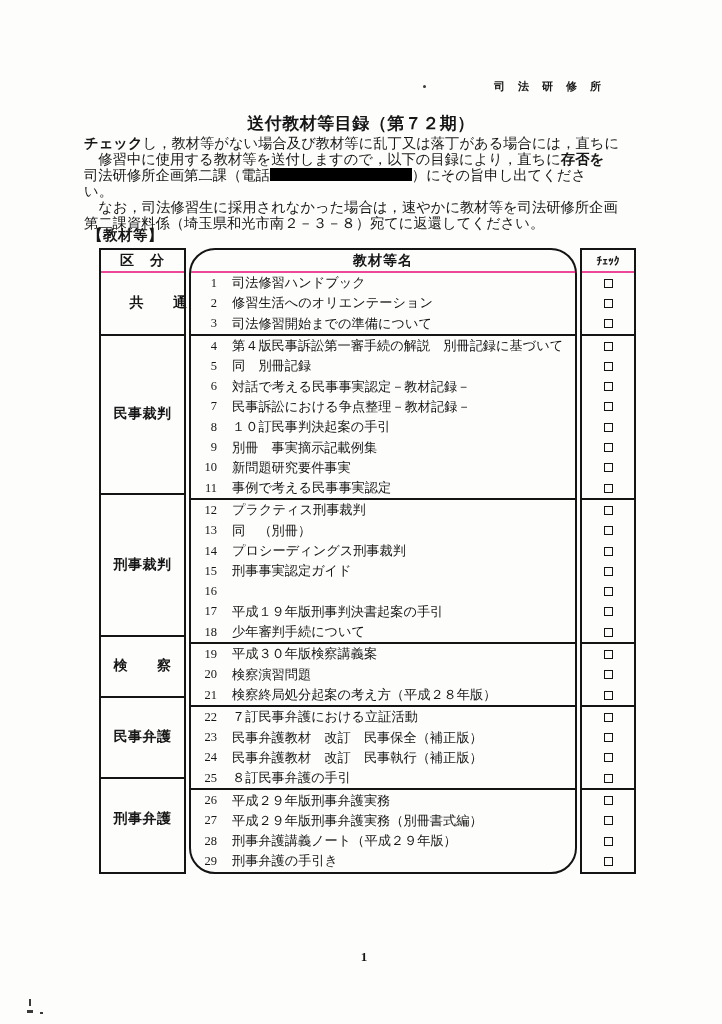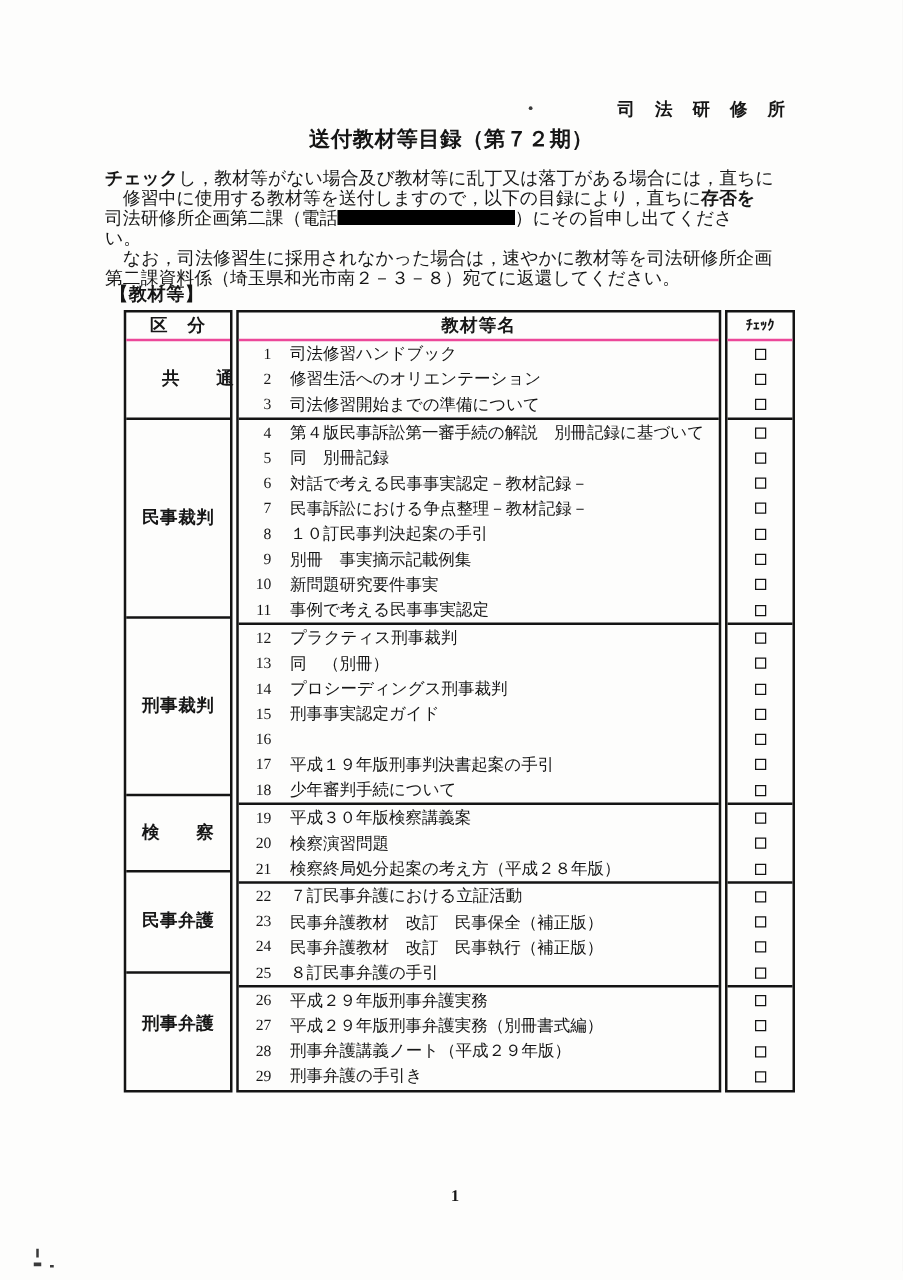--- a/index.html
+++ b/index.html
@@ -9,24 +9,24 @@
     background:#e9e9e9;
   }
   .page {
     position:relative; width:722px; height:1024px;
     background:#fdfdfc; color:#161616; overflow:hidden;
   }
 
   
   .org {
     position:absolute; top:79px; left:494px;
-    font-size:14px; font-weight:700; letter-spacing:1px; white-space:nowrap;
+    font-size:11px; font-weight:700; letter-spacing:1px; white-space:nowrap;
   }
   .doc-title {
-    position:absolute; top:100px; left:0; right:0;
+    position:absolute; top:112px; left:0; right:0;
     text-align:center; font-size:17px; font-weight:700; letter-spacing:0.5px;
   }
 
   
   .intro {
     position:absolute; top:136px; left:84px; width:562px;
     font-size:14.3px; line-height:15.9px; font-weight:500; white-space:nowrap;
   }
   .intro b { font-weight:800; }
   .redact {
@@ -39,21 +39,21 @@
     font-size:14.5px; font-weight:700; letter-spacing:0.5px;
   }
 
   
   .table {
     position:absolute; left:99px; top:248px; width:537px;
     display:flex; align-items:stretch;
   }
   .box { border:2px solid #141414; background:transparent; }
   .col-cat  { width:87px;  margin-right:3px; }
-  .col-name { flex:1;      margin-right:3px; }
+  .col-name { flex:1;      margin-right:3px;border-radius:26px; }
   .col-check{ width:56px; }
   .thead {
     height:23px; border-bottom:2px solid #ec4899;
     display:flex; align-items:center; justify-content:center;
     font-weight:700; font-size:14px; letter-spacing:1px; white-space:nowrap;
   }
   .col-check .thead { font-size:11.5px; letter-spacing:0; font-weight:700; }
   .sec { border-top:2px solid #141414; }
   .tbody .sec:first-child { border-top:none; }
   .row { height:20.3px; display:flex; align-items:center; }

